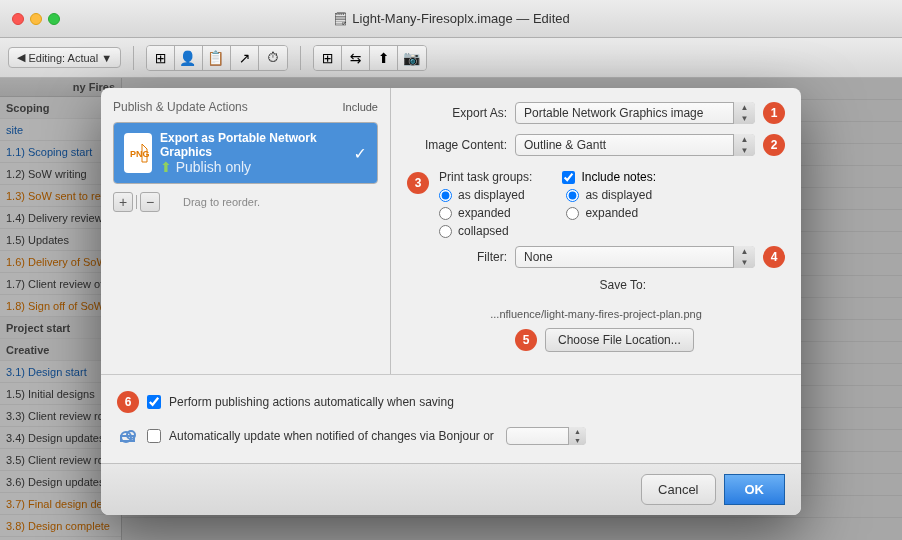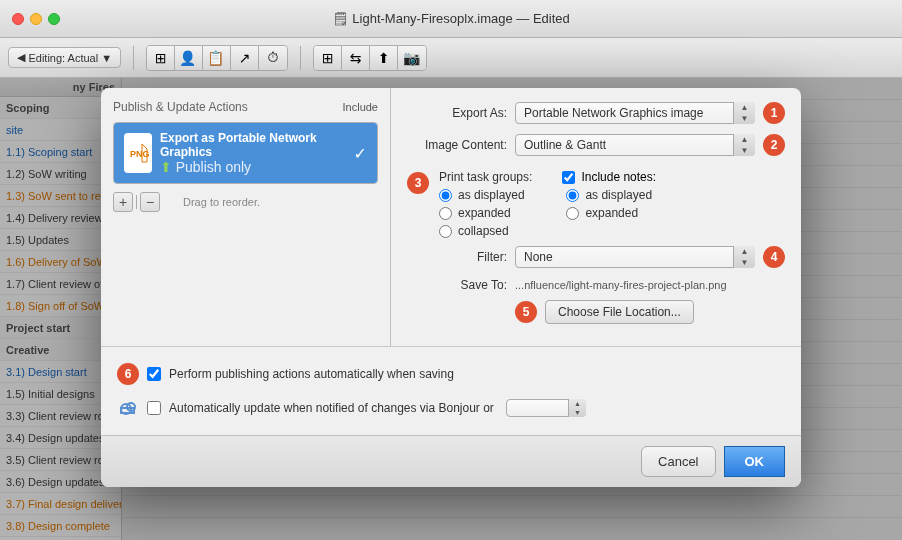--- a/index.html
+++ b/index.html
@@ -326,22 +326,23 @@
     }
 
     .radio-row input[type="radio"] {
       cursor: pointer;
     }
 
     
     .save-to-row {
       display: flex;
       align-items: center;
-      gap: 8px;
+      gap: 16px;
       margin-bottom: 8px;
+      flex-direction: column;
     }
 
     .save-to-path {
       flex: 1;
       font-size: 11px;
       color: #555;
       white-space: nowrap;
       overflow: hidden;
       text-overflow: ellipsis;
     }

